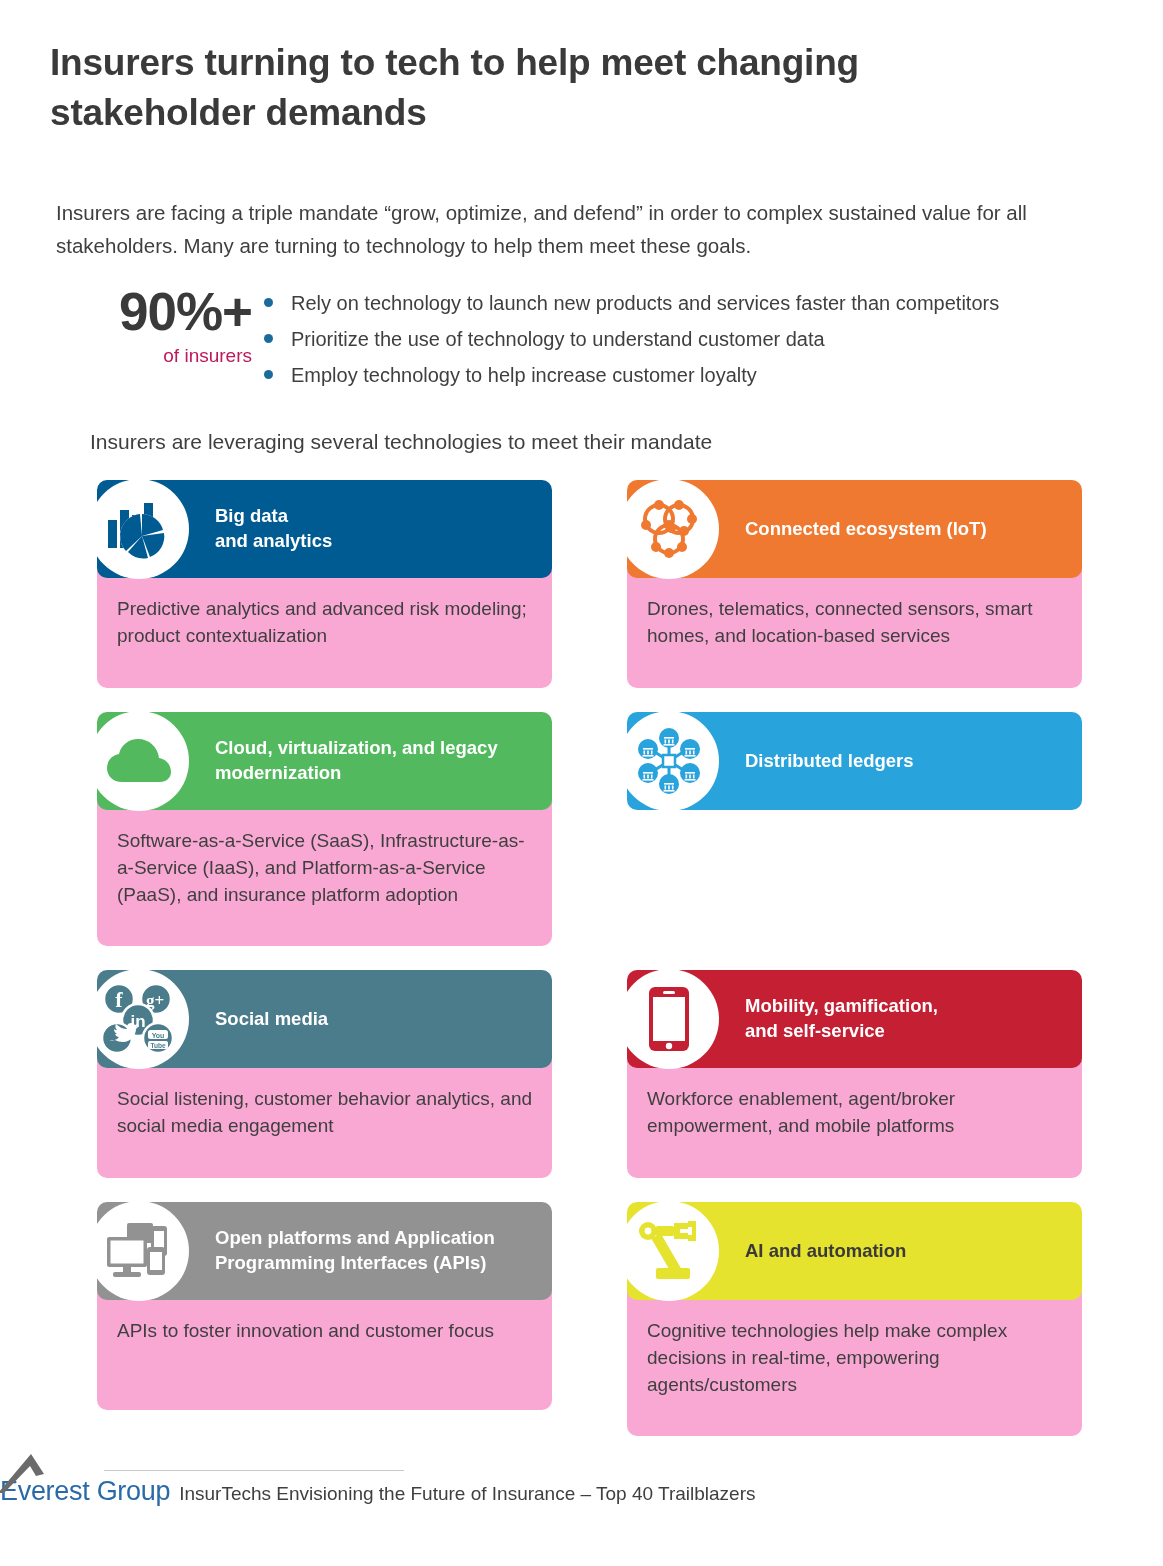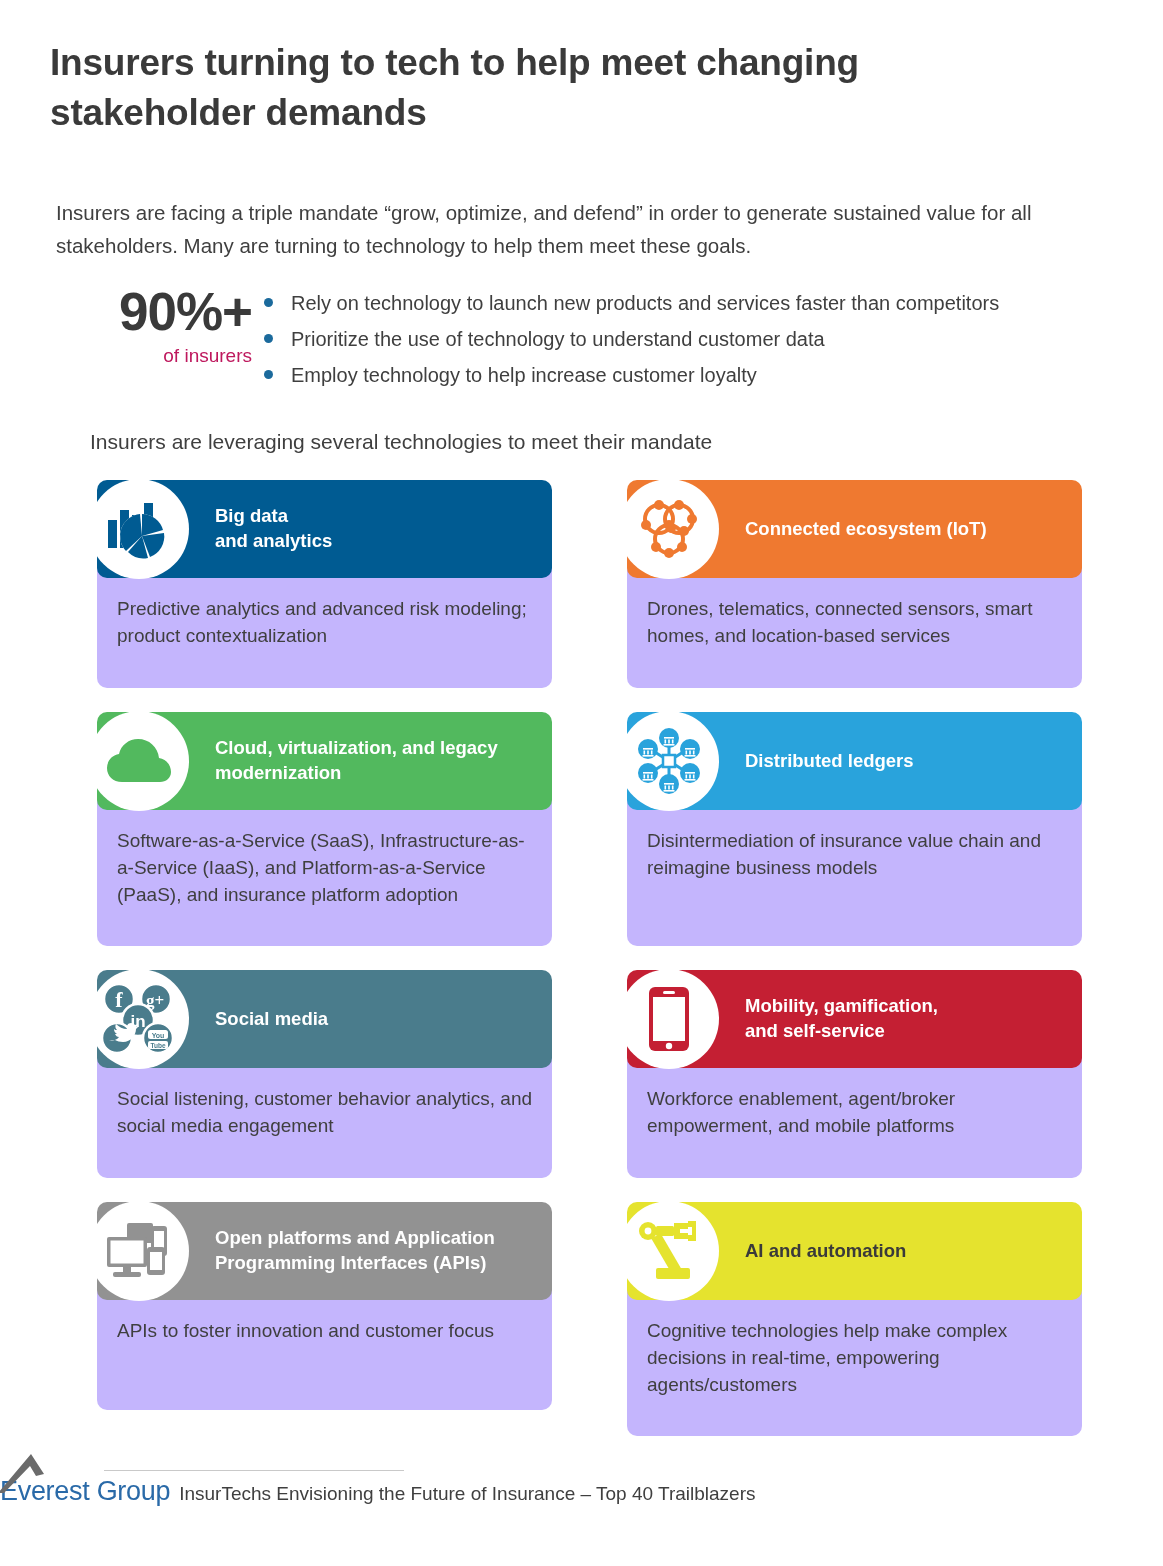--- a/index.html
+++ b/index.html
@@ -76,21 +76,21 @@
     width: 100px; height: 100px; border-radius: 50%;
     background: #ffffff;
     display: flex; align-items: center; justify-content: center;
     z-index: 3;
   }
   .icon-badge svg { display: block; }
   .card-body {
     position: relative;
     margin-top: -14px;
     padding: 32px 15px 26px 20px;
-    background: #c4b5fd;
+    background: #f9a8d4;
     border-radius: 0 0 10px 10px;
     min-height: 124px;
     font-size: 19px; line-height: 1.42; color: #3f3f3f;
     z-index: 1;
   }
   .card-body-tall { min-height: 150px; }
 
   
   .footer {
     position: absolute; left: 0; top: 1478px; width: 1163px;
@@ -110,21 +110,21 @@
     background: #c9c9c9;
   }
 </style>
 </head>
 <body>
 
 <div class="page">
 
   <h1 class="title">Insurers turning to tech to help meet changing stakeholder demands</h1>
 
-  <p class="intro">Insurers are facing a triple mandate “grow, optimize, and defend” in order to generate sustained value for all stakeholders. Many are turning to technology to help them meet these goals.</p>
+  <p class="intro">Insurers are facing a triple mandate “grow, optimize, and defend” in order to complex sustained value for all stakeholders. Many are turning to technology to help them meet these goals.</p>
 
   <div class="stat-wrap">
     <div class="stat-left">
       <div class="stat-number">90%+</div>
       <div class="stat-caption">of insurers</div>
     </div>
     <div class="stat-list">
       <div class="stat-item">
         <span class="stat-dot"></span>
         <span class="stat-text">Rely on technology to launch new products and services faster than competitors</span>
@@ -256,21 +256,20 @@
                 <rect x="30.5" y="59.5" width="1.6" height="4"></rect>
               <rect x="34.2" y="59.5" width="1.6" height="4"></rect>
                 <rect x="37.9" y="59.5" width="1.6" height="4"></rect>
               <rect x="29.5" y="64" width="11" height="1.6"></rect>
               <rect x="29" y="29" width="12" height="12" stroke="#29A3DC" stroke-width="2.5"></rect>
             </g>
           </svg>
         </div>
         <div class="card-title">Distributed ledgers</div>
       </div>
-      <div class="card-body card-body-tall">Disintermediation of insurance value chain and reimagine business models</div>
     </div>
 
     <div class="card">
       <div class="card-head" style="background: rgb(74, 124, 140);">
         <div class="icon-badge">
           <svg width="76" height="72" viewBox="0 0 76 72">
             <g>
               <circle cx="18" cy="16" r="15" fill="#4A7C8C" stroke="#ffffff" stroke-width="2.5"></circle>
               <text x="18" y="24" font-family="Liberation Serif, serif" font-size="22" font-weight="bold" fill="#ffffff" text-anchor="middle">f</text>
               <circle cx="55" cy="16" r="15" fill="#4A7C8C" stroke="#ffffff" stroke-width="2.5"></circle>

